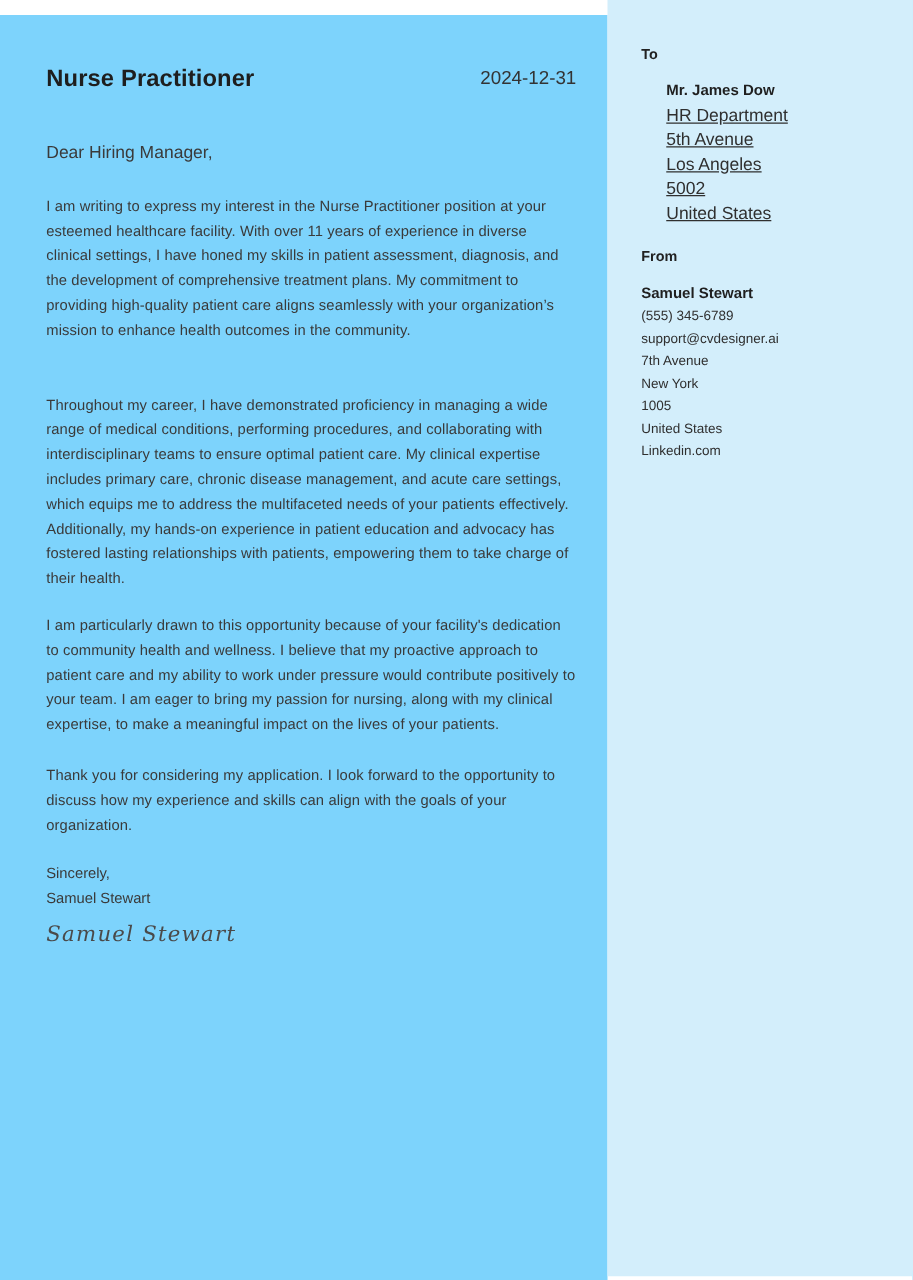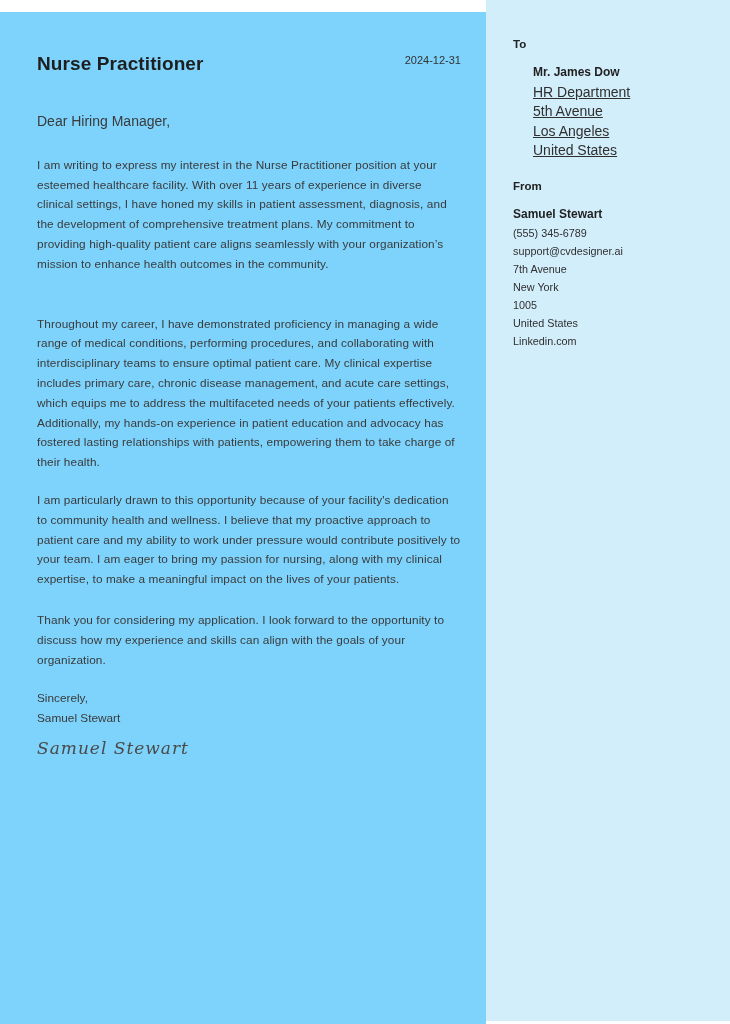--- a/index.html
+++ b/index.html
@@ -27,21 +27,21 @@
     align-items: flex-start;
   }
   .doc-title {
     font-size: 19px;
     font-weight: 700;
     color: #1e1e1e;
     letter-spacing: 0.1px;
     line-height: 24px;
   }
   .doc-date {
-    font-size: 11px;
+    font-size: 15px;
     color: #333333;
     margin-top: 2px;
   }
   .greeting {
     margin-top: 36px;
     font-size: 14px;
     color: #3a3a3a;
     line-height: 19.8px;
   }
   .body-par {
@@ -132,20 +132,21 @@
   </div>
 
   <div class="sidebar">
 
     <div class="side-heading">To</div>
     <div class="to-block">
       <div class="contact-name">Mr. James Dow</div>
       <div class="contact-line">HR Department</div>
       <div class="contact-line">5th Avenue</div>
       <div class="contact-line">Los Angeles</div>
+      <div class="contact-line">5002</div>
       <div class="contact-line">United States</div>
     </div>
 
     <div class="side-heading heading-from">From</div>
     <div class="from-block">
       <div class="contact-name">Samuel Stewart</div>
       <div class="contact-line">(555) 345-6789</div>
       <div class="contact-line">support@cvdesigner.ai</div>
       <div class="contact-line">7th Avenue</div>
       <div class="contact-line">New York</div>

